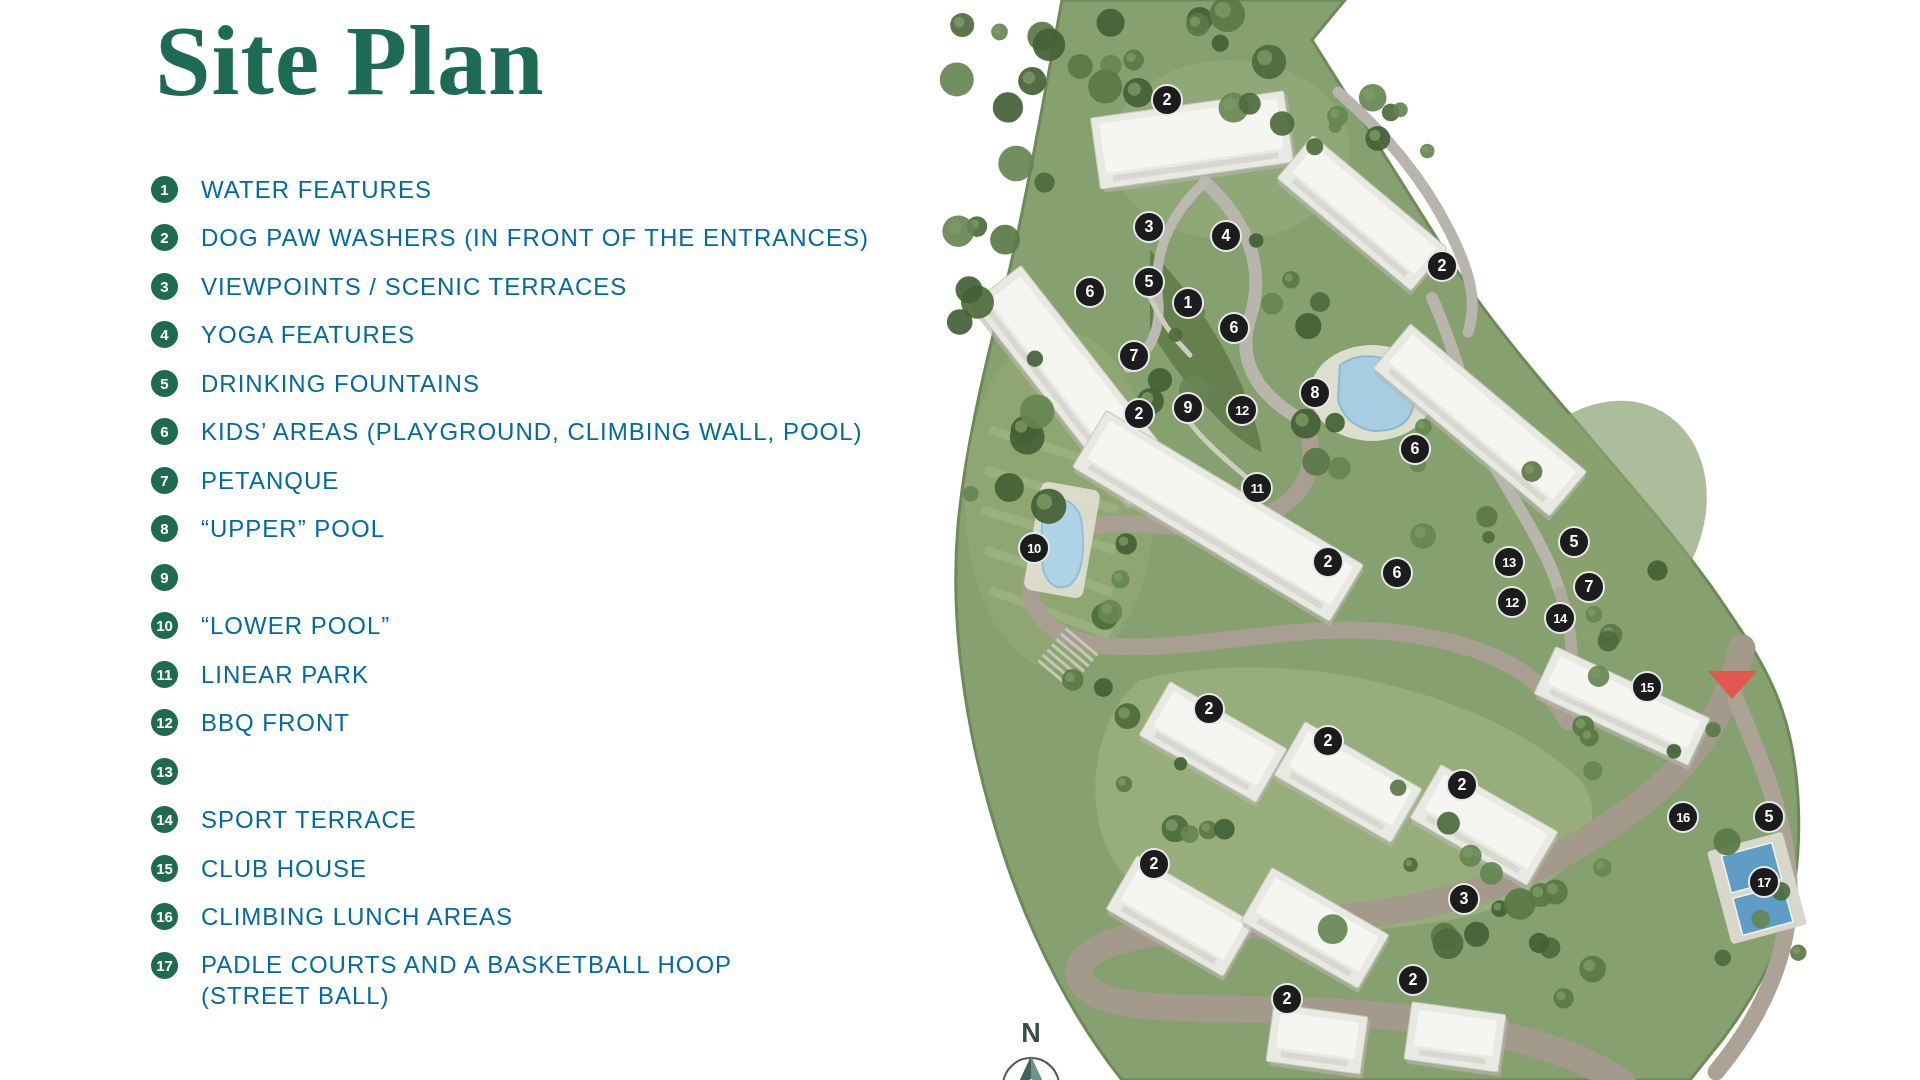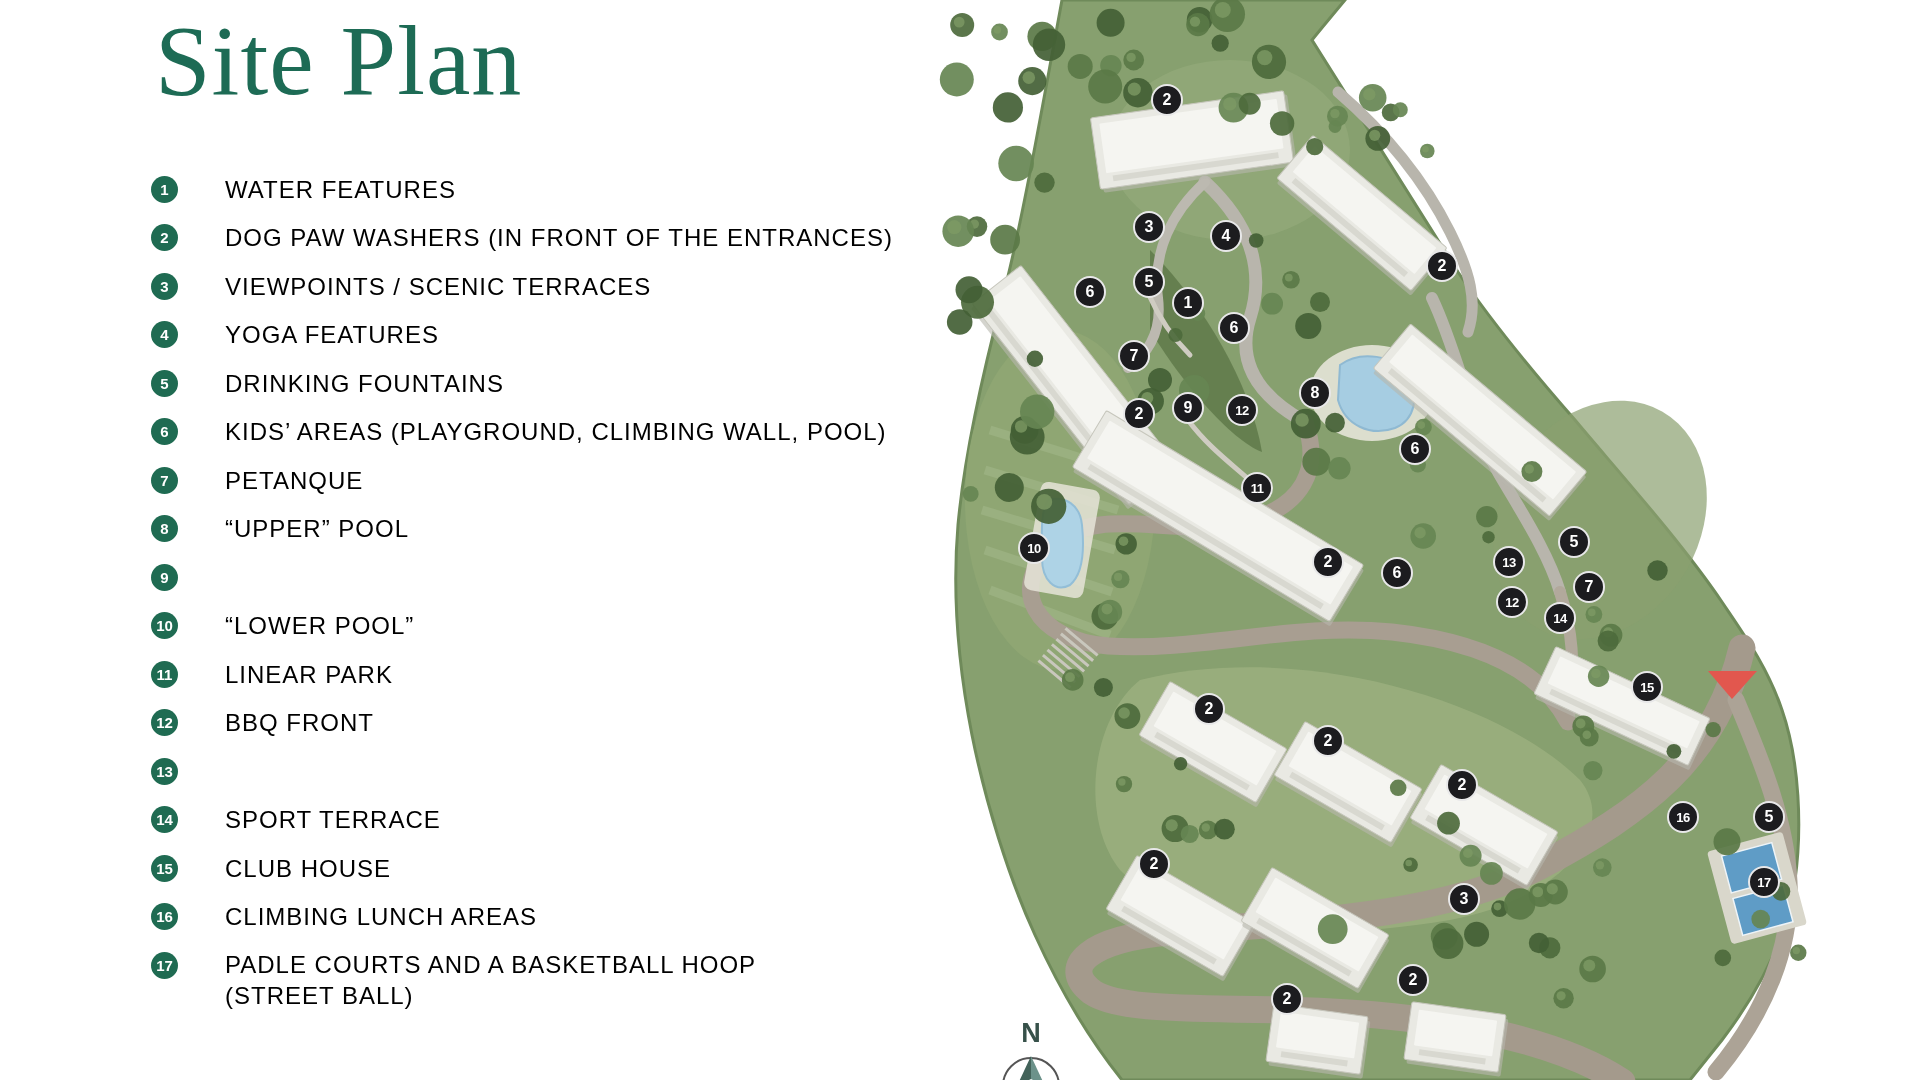--- a/index.html
+++ b/index.html
@@ -7,39 +7,39 @@
     width:1920px;height:1080px;overflow:hidden;background:#ffffff;
     font-family:"Liberation Sans", sans-serif;position:relative;
   }
   .canvas{position:absolute;inset:0;width:1920px;height:1080px;}
 
   
   .title{
     position:absolute;left:155px;top:11px;
     font-family:"Liberation Serif", serif;
     font-size:100px;line-height:1;color:var(--title-green,#1d6b55);
-    letter-spacing:1px;white-space:nowrap;
+    letter-spacing:1px;white-space:nowrap;font-weight:bold;
   }
   .legend{
     position:absolute;left:151px;top:165px;margin:0;padding:0;list-style:none;
     width:780px;
   }
   .legend-item{
     display:flex;align-items:center;height:48.5px;
   }
   .legend-item.two-line{height:auto;min-height:48.5px;align-items:flex-start;padding-top:8px;}
   .legend-item.two-line .badge{margin-top:3px;}
   .badge{
     flex:0 0 27px;width:27px;height:27px;border-radius:50%;
     background:var(--badge-green,#1f6b52);color:#fff;
     font-size:15px;font-weight:bold;
     display:flex;align-items:center;justify-content:center;
   }
   .legend-label{
-    padding-left:47px;font-size:24px;line-height:31px;color:#000000;
+    padding-left:23px;font-size:24px;line-height:31px;color:#0369a1;
     letter-spacing:1px;white-space:nowrap;
   }
 
   
   .map-svg{position:absolute;inset:0;width:1920px;height:1080px;}
   .map-markers{position:absolute;inset:0;pointer-events:none;}
   .marker{
     position:absolute;width:32px;height:32px;border-radius:50%;
     background:var(--marker-black,#1c1c1f);
     border:2px solid rgba(255,255,255,.9);box-sizing:border-box;

